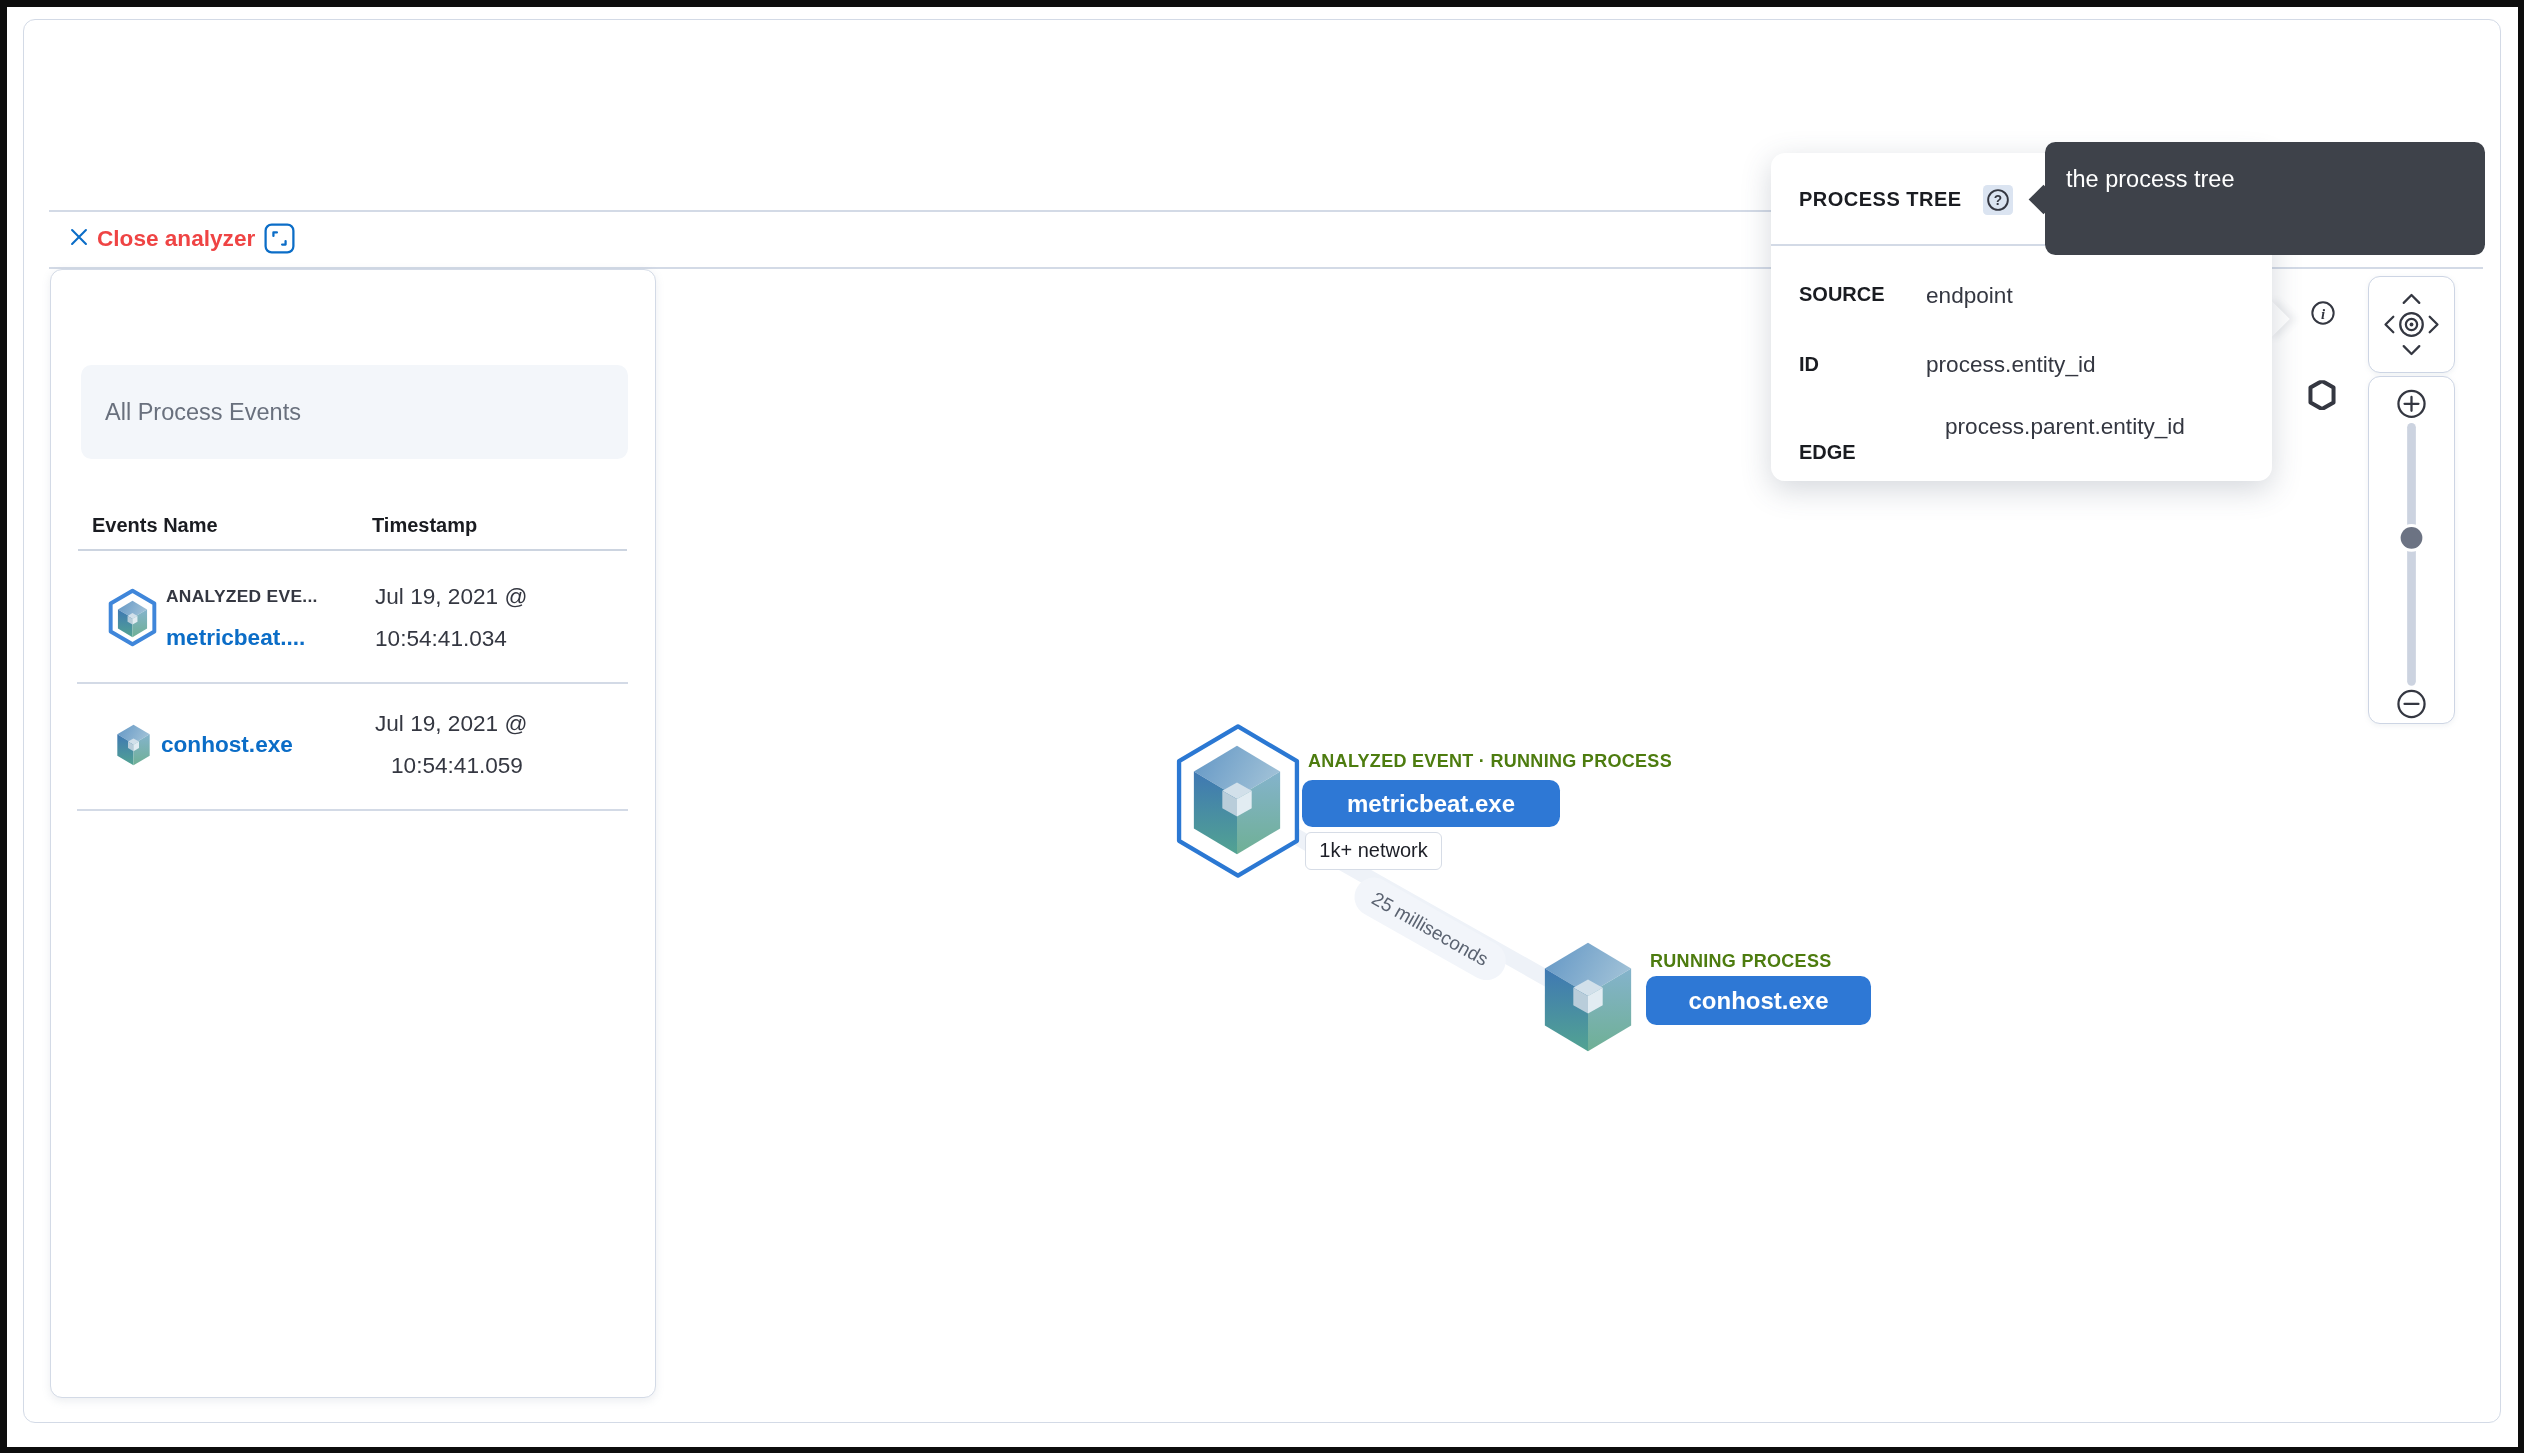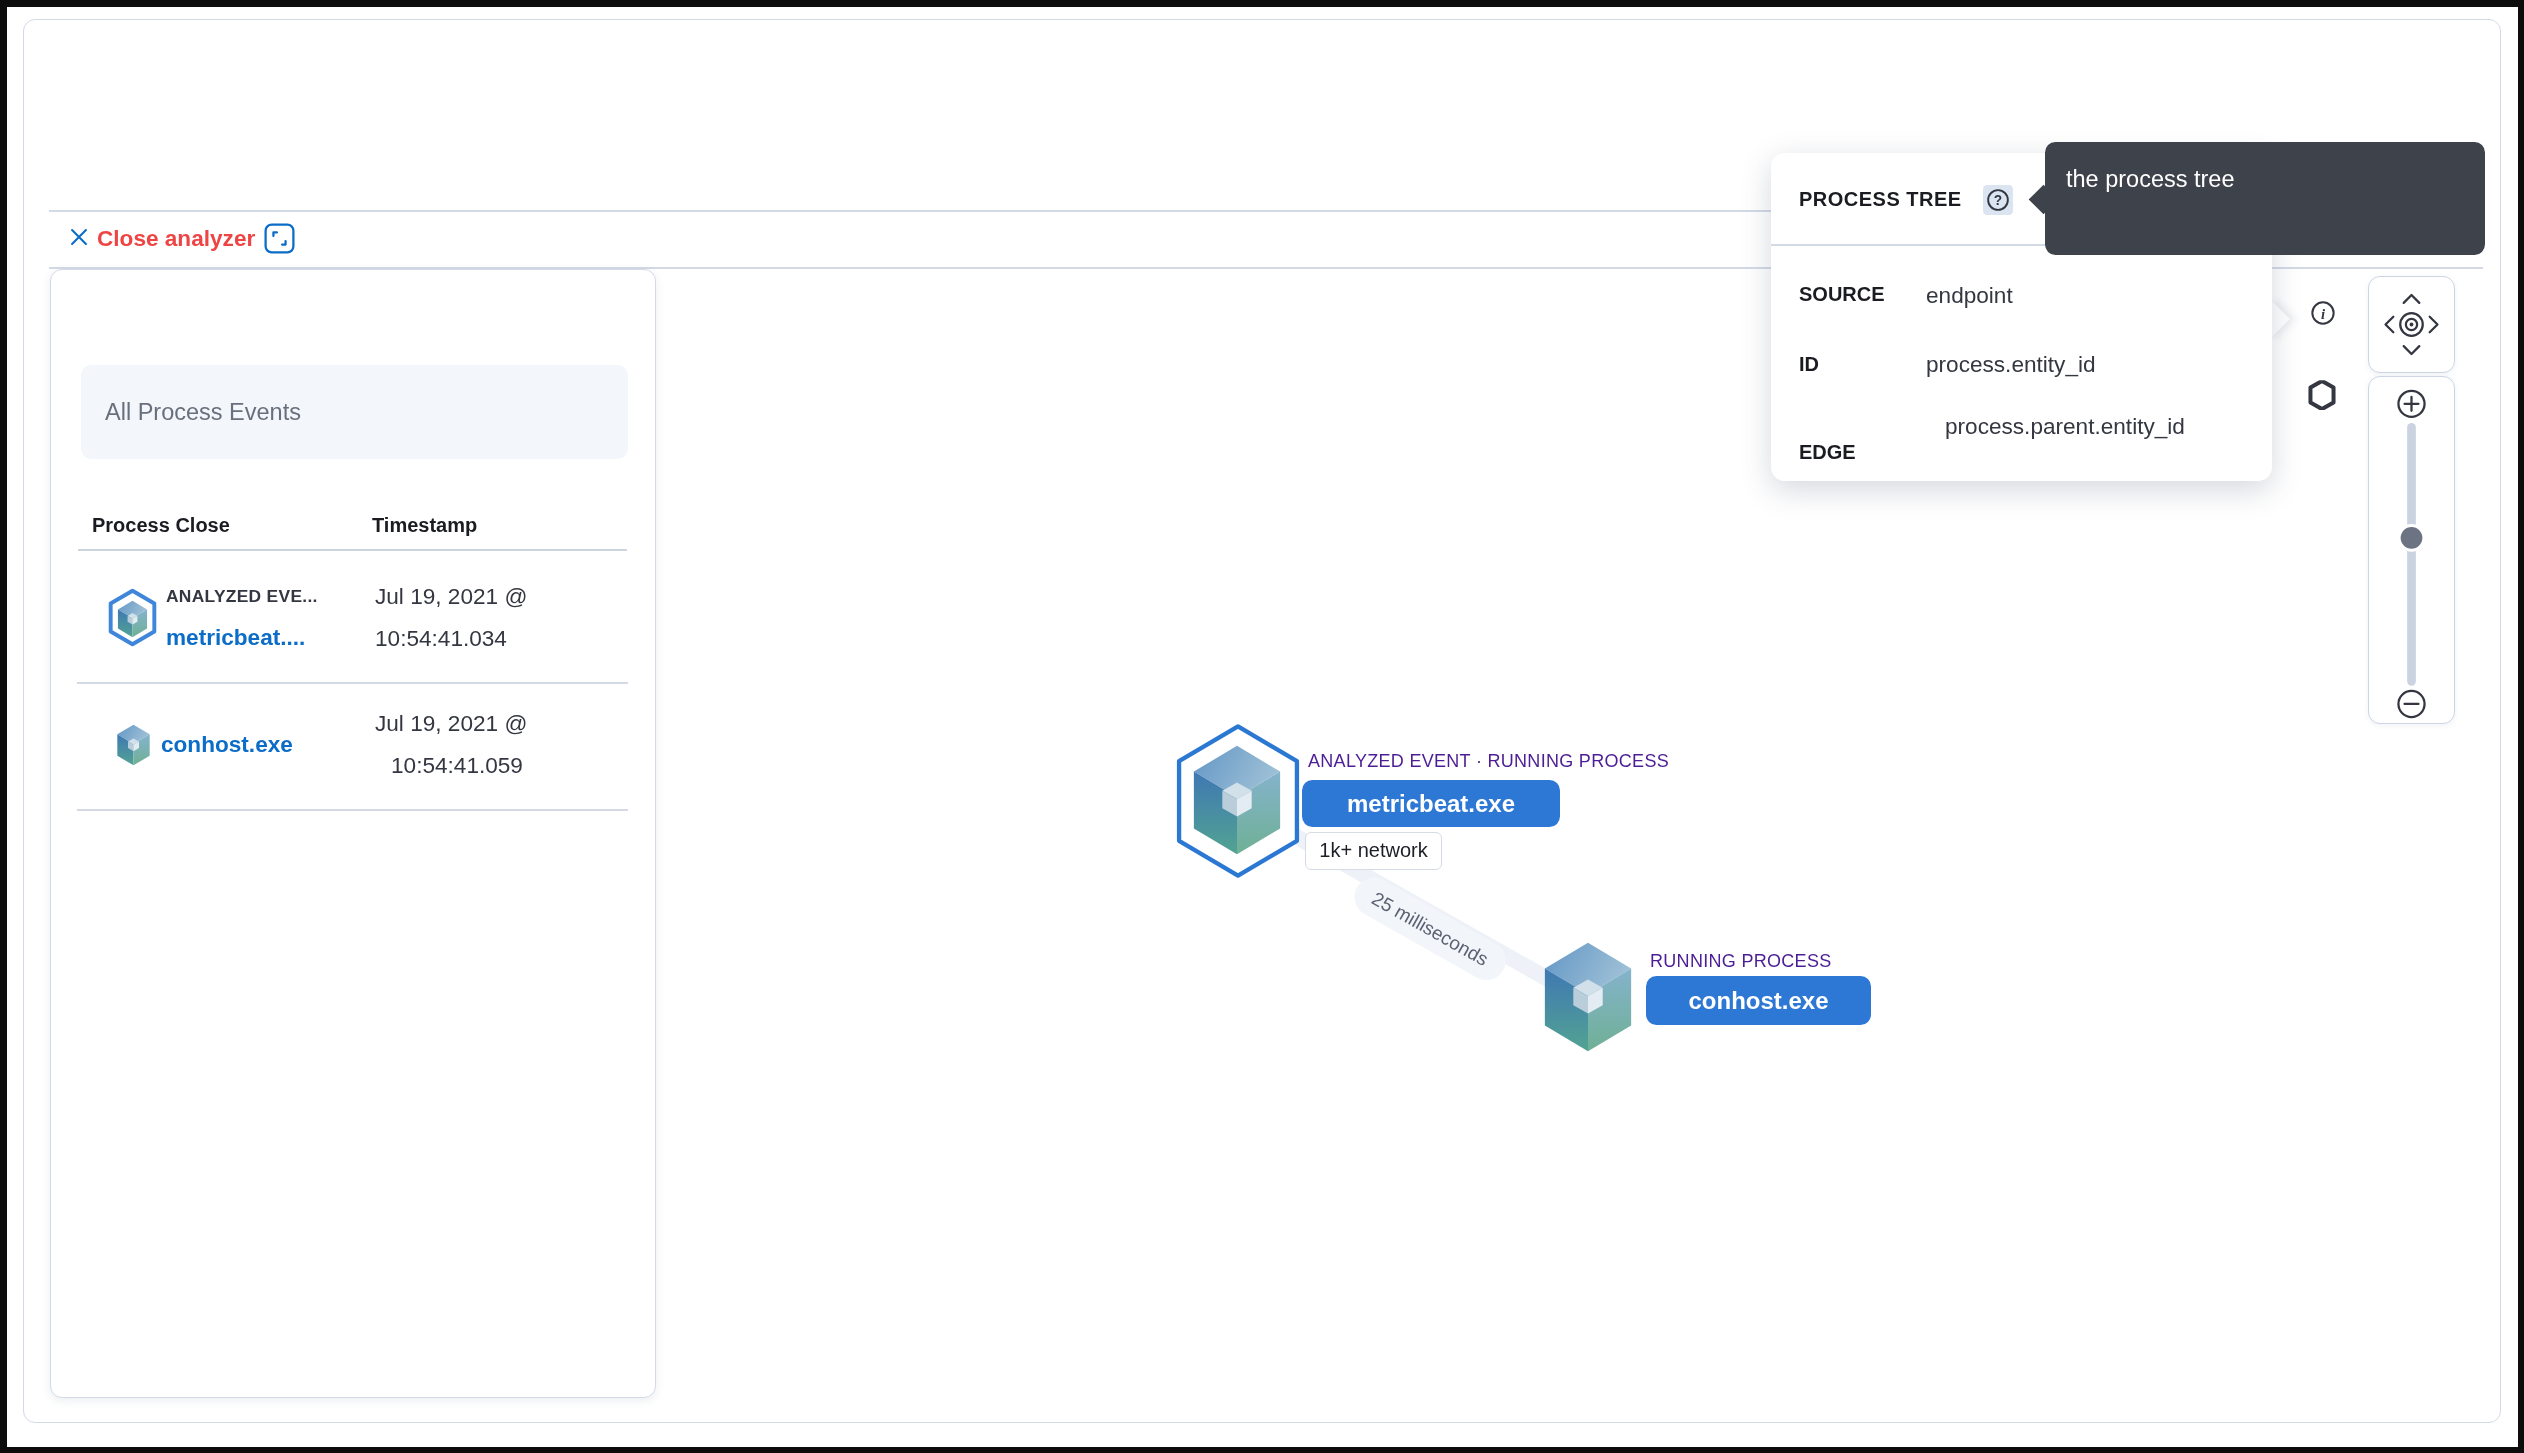--- a/index.html
+++ b/index.html
@@ -18,21 +18,21 @@
   .filter-box span { position:absolute; left:24px; top:0; height:94px; line-height:94px; font-size:23.5px; color:#69707d; }
   .col-header { top:511px; height:28px; line-height:28px; font-size:20px; font-weight:700; color:#1a1c21; z-index:31; }
   .header-rule { left:78px; top:549px; width:549px; height:1.7px; background:#ccd4e0; z-index:31; }
   .row-rule { left:77px; width:551px; height:1.7px; background:#d3dae6; z-index:31; }
   .event-badge { left:166px; top:586px; font-size:17.4px; font-weight:700; color:#343741; letter-spacing:0.3px; z-index:32; }
   .proc-link { font-size:22.6px; font-weight:600; color:#0b6dc7; z-index:32; cursor:pointer; }
   .ts-text { left:375px; font-size:22.6px; color:#343741; z-index:32; }
   
   .edge-line { left:1235px; top:794px; width:403px; height:15.6px; background:#eef2f8; border-radius:7.8px; transform:rotate(29.5deg); transform-origin:0 7.8px; z-index:10; }
   .edge-label { left:1430px; top:929px; transform:translate(-50%,-50%) rotate(29.5deg); background:#f2f5fa; border-radius:21px; padding:8.7px 19px; font-size:19px; font-weight:500; color:#5a6270; white-space:nowrap; z-index:11; }
-  .node-label { font-size:18px; font-weight:400; color:#4c1d95; letter-spacing:0.3px; white-space:nowrap; z-index:13; }
+  .node-label { font-size:18px; font-weight:700; color:#4d7c0f; letter-spacing:0.3px; white-space:nowrap; z-index:13; }
   .node-btn { background:#2e78d5; border-radius:10.4px; color:#ffffff; font-size:24px; font-weight:700; text-align:center; z-index:13; cursor:pointer; }
   .node-pill { left:1305px; top:832px; width:137px; height:38px; background:#ffffff; border:1.7px solid #d6dce6; border-radius:6px; font-size:20px; color:#1d1f27; text-align:center; line-height:35px; z-index:13; cursor:pointer; }
   
   .pt-popover { left:1771px; top:153px; width:501px; height:328px; background:#fff; border-radius:14px; box-shadow:0 8.7px 30px rgba(65,78,101,0.22); z-index:50; }
   .pt-title { left:1799px; top:184px; height:30px; line-height:30px; font-size:20px; font-weight:700; letter-spacing:0.5px; color:#1a1c21; z-index:51; }
   .help-bg { left:1983px; top:185px; width:30px; height:30px; background:#dbe4f1; border-radius:4.3px; z-index:51; cursor:pointer; }
   .pt-rule { left:1771px; top:244px; width:501px; height:1.7px; background:#d3dae6; z-index:51; }
   .pt-label { left:1799px; font-size:20px; font-weight:700; color:#1a1c21; z-index:51; }
   .pt-value { left:1926px; font-size:22.6px; color:#343741; z-index:51; }
   .pt-arrow { left:2256px; top:305px; width:28px; height:28px; background:#fff; transform:rotate(45deg); box-shadow:4.3px -4.3px 7.8px rgba(65,78,101,0.10); z-index:49; }
@@ -108,21 +108,21 @@
 <svg class="abs z13" style="left:1541px; top:941px;" width="94" height="112" viewBox="0 0 108 129">
     <use href="#cube"></use>
   </svg>
 <div class="abs node-label" style="left:1650px; top:951px;">RUNNING PROCESS</div>
 <div class="abs node-btn" style="left:1646px; top:976px; width:225px; height:49px; line-height:49px;">conhost.exe</div>
 
 <div class="abs list-panel"></div>
 <div class="abs filter-box">
   <span>All Process Events</span>
 </div>
-<div class="abs col-header" style="left:92px;">Process Close</div>
+<div class="abs col-header" style="left:92px;">Events Name</div>
 <div class="abs col-header" style="left:372px;">Timestamp</div>
 <div class="abs header-rule"></div>
 
 <svg class="abs z32" style="left:108px; top:588px; color:#3f86da;" width="49" height="59" viewBox="0 0 56 68">
     <use href="#hexagon" width="56" height="68"></use>
   </svg>
 <svg class="abs z32" style="left:117px; top:600px;" width="31" height="38" viewBox="0 0 36 44">
     <use href="#cube"></use>
   </svg>
 <div class="abs event-badge">ANALYZED EVE...</div>

